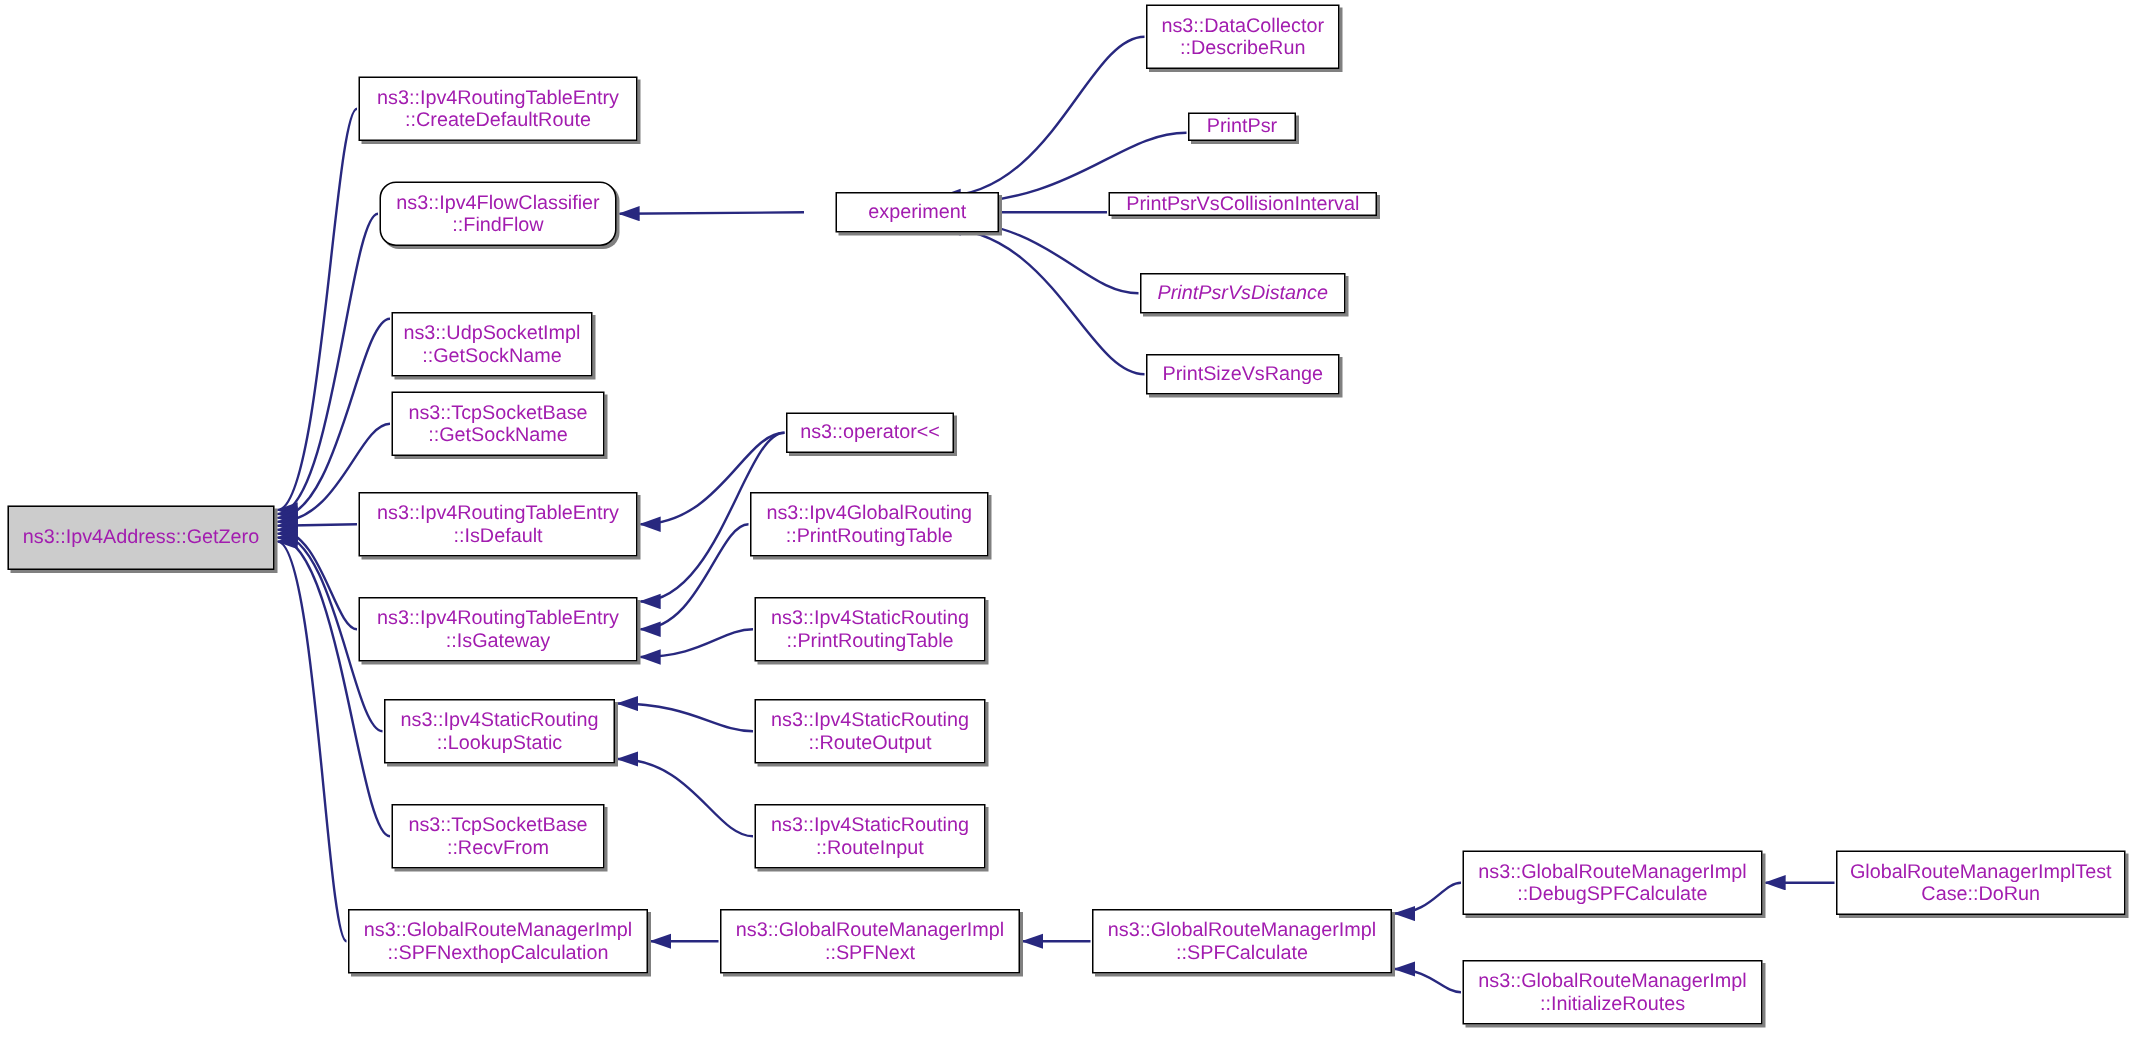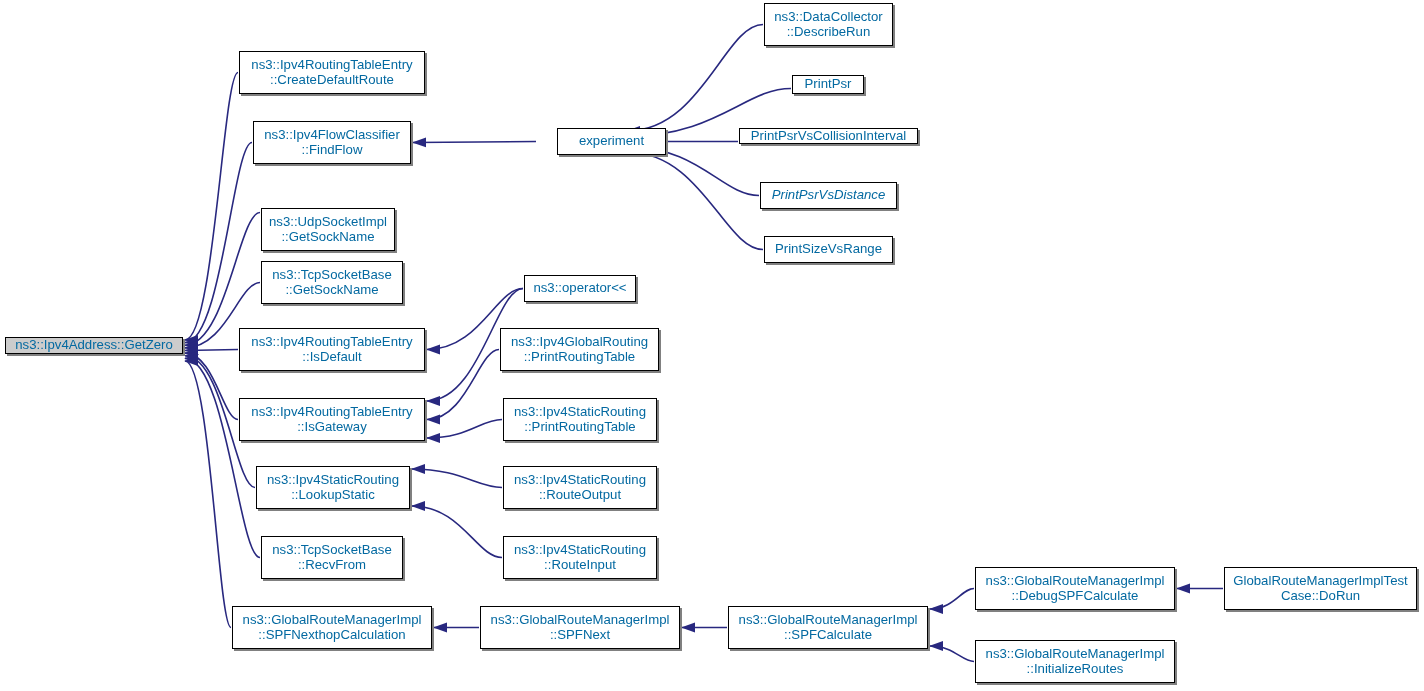--- a/index.html
+++ b/index.html
@@ -27,21 +27,21 @@
     box-sizing: border-box;
     border: 1px solid #000000;
     background: #ffffff;
     box-shadow: 2px 2px 0 0 #808080;
     display: flex;
     align-items: center;
     justify-content: center;
     text-align: center;
     line-height: 1.12;
     font-size: 13.2px;
-    color: #0369a1;
+    color: #a21caf;
     letter-spacing: 0px;
     z-index: 5;
   }
   .node.root {
     background: #cccccc;
   }
   .node-label {
     display: block;
     white-space: pre-line;
     padding: 0 3px;
@@ -80,28 +80,28 @@
         <path d="M738,141.5 L627,141.5" marker-end="url(#arrowhead)"></path>
         <path d="M759,195.5 C722.04,195.5 699.6,146.75 627,146.75" marker-end="url(#arrowhead)"></path>
         <path d="M763,249.5 C724.92,249.5 701.8,152 627,152" marker-end="url(#arrowhead)"></path>
         <path d="M727,627.5 L682,627.5" marker-end="url(#arrowhead)"></path>
         <path d="M974,588.5 C961.68,588.5 954.2,609 930,609" marker-end="url(#arrowhead)"></path>
         <path d="M974,661.5 C961.68,661.5 954.2,646 930,646" marker-end="url(#arrowhead)"></path>
         <path d="M1223,588.5 L1177,588.5" marker-end="url(#arrowhead)"></path>
       </g>
   </svg>
   <div id="node-layer">
-      <div class="node root" style="left: 5px; top: 337px; width: 178px; height: 17px;">
+      <div class="node root" style="left: 5px; top: 337px; width: 178px; height: 43px;">
         <span class="node-label">ns3::Ipv4Address::GetZero</span>
       </div>
       <div class="node" style="left: 239px; top: 51px; width: 186px; height: 43px;">
         <span class="node-label">ns3::Ipv4RoutingTableEntry
 ::CreateDefaultRoute</span>
       </div>
-      <div class="node" style="left: 253px; top: 121px; width: 158px; height: 43px;">
+      <div class="node" style="left: 253px; top: 121px; width: 158px; height: 43px; border-radius: 11px;">
         <span class="node-label">ns3::Ipv4FlowClassifier
 ::FindFlow</span>
       </div>
       <div class="node" style="left: 261px; top: 208px; width: 134px; height: 43px;">
         <span class="node-label">ns3::UdpSocketImpl
 ::GetSockName</span>
       </div>
       <div class="node" style="left: 261px; top: 261px; width: 142px; height: 43px;">
         <span class="node-label">ns3::TcpSocketBase
 ::GetSockName</span>

